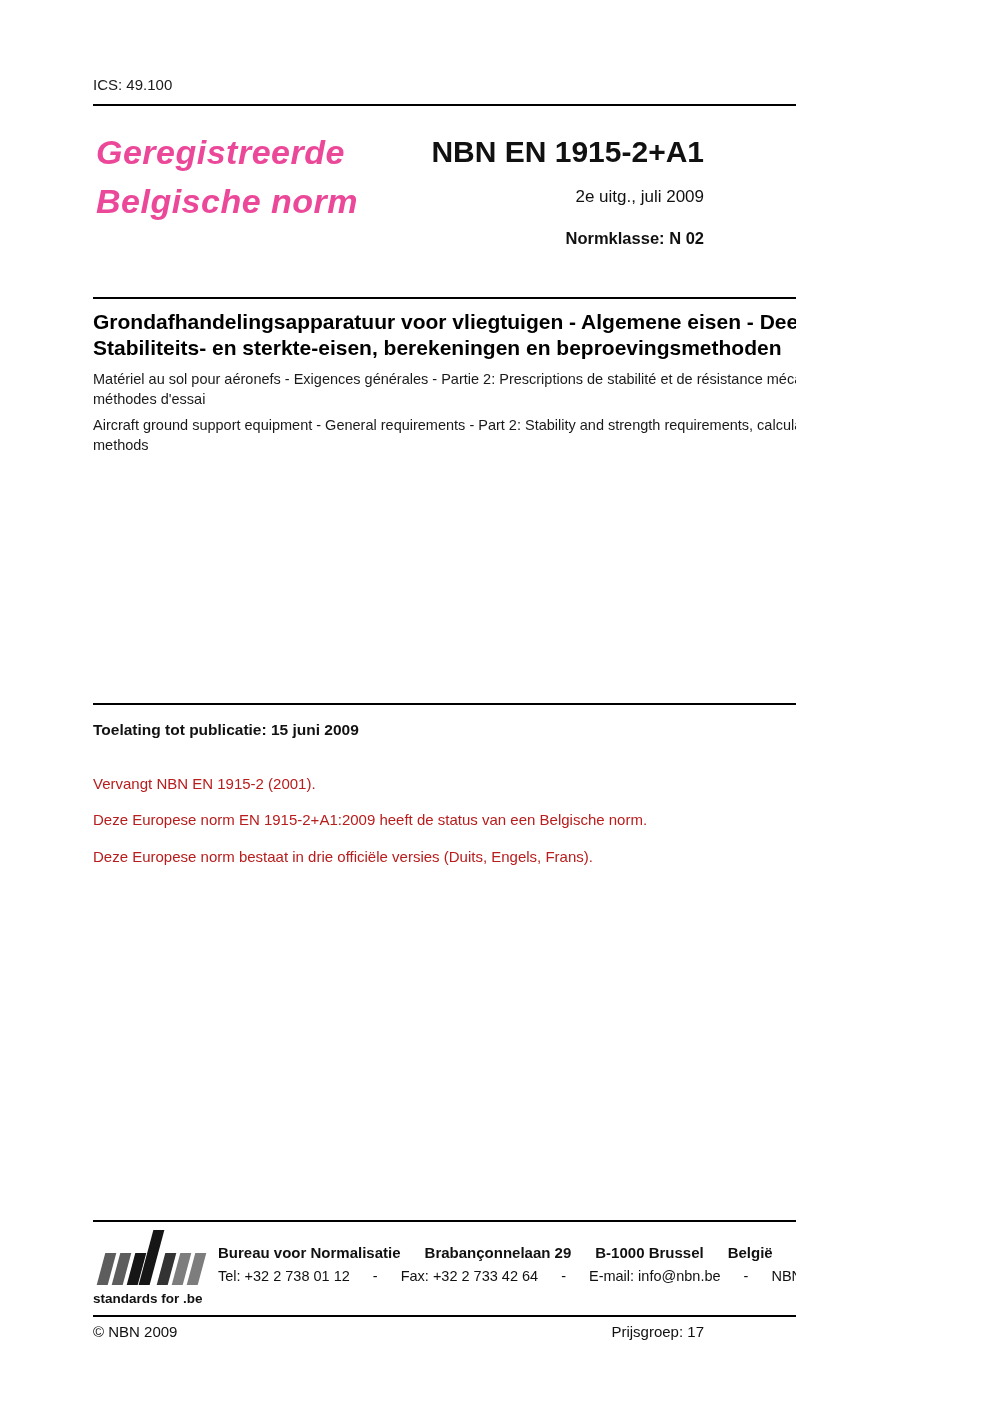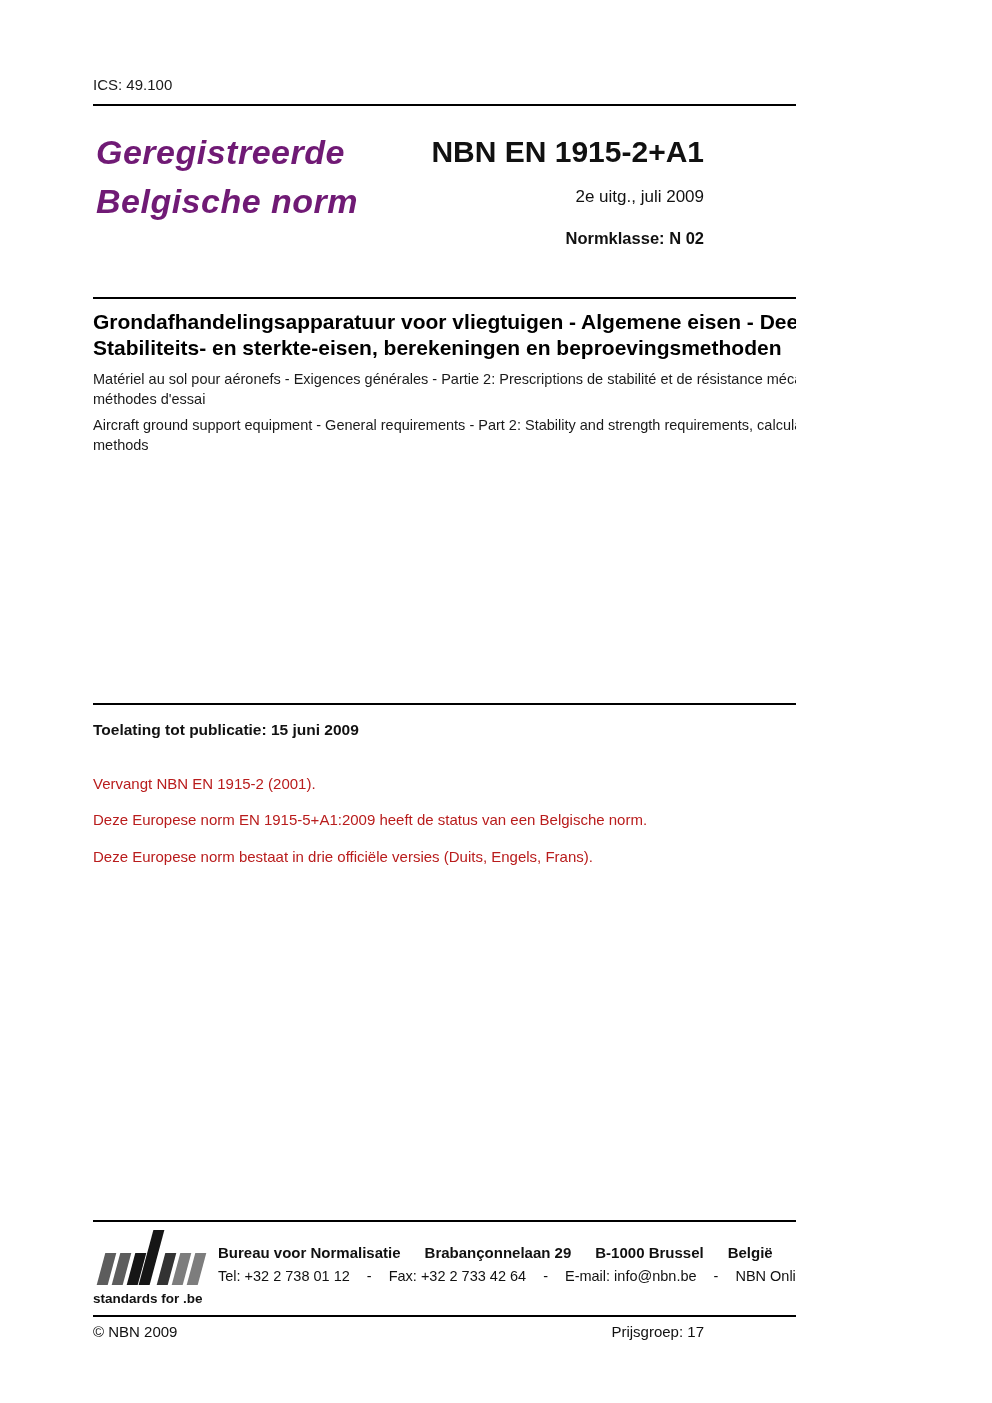--- a/index.html
+++ b/index.html
@@ -27,21 +27,21 @@
   .ics {
     left: 93px; top: 76px;
     font-size: 15px;
     color: #1a1a1a;
   }
   .gray-title {
     left: 96px;
     font-size: 34px;
     font-weight: bold;
     font-style: italic;
-    color: #701a75;
+    color: #ec4899;
     letter-spacing: 0.5px;
     white-space: nowrap;
   }
   .norm-code {
     right: 92px; top: 135px;
     font-size: 30px;
     font-weight: bold;
     text-align: right;
     white-space: nowrap;
   }
@@ -118,21 +118,21 @@
   }
   .addr-main {
     top: 1244px;
     font-size: 15px;
     font-weight: bold;
     gap: 24px;
   }
   .addr-contact {
     top: 1268px;
     font-size: 14.5px;
-    gap: 17px;
+    gap: 23px;
   }
   .addr-bank {
     top: 1292px;
     font-size: 14.5px;
   }
   .addr-bank span + span { margin-left: 20px; }
   .addr-bank span:nth-child(3) { margin-left: 56px; }
   .addr-bank span:nth-child(4) { margin-left: 52px; }
   .copyright {
     left: 93px; top: 1323px;
@@ -160,21 +160,21 @@
   <div class="abs normklasse">Normklasse: N 02</div>
 
   <div class="rule" style="top:297px;"></div>
   <div class="abs title-nl">Grondafhandelingsapparatuur voor vliegtuigen - Algemene eisen - Deel 2: Stabiliteits- en sterkte-eisen, berekeningen en beproevingsmethoden</div>
   <div class="abs subtitle subtitle-fr">Matériel au sol pour aéronefs - Exigences générales - Partie 2: Prescriptions de stabilité et de résistance mécanique, calculs et méthodes d'essai</div>
   <div class="abs subtitle subtitle-en">Aircraft ground support equipment - General requirements - Part 2: Stability and strength requirements, calculations and test methods</div>
 
   <div class="rule" style="top:703px;"></div>
   <div class="abs approval">Toelating tot publicatie: 15 juni 2009</div>
   <div class="abs bodyline replaces">Vervangt NBN EN 1915-2 (2001).</div>
-  <div class="abs bodyline status">Deze Europese norm EN 1915-5+A1:2009 heeft de status van een Belgische norm.</div>
+  <div class="abs bodyline status">Deze Europese norm EN 1915-2+A1:2009 heeft de status van een Belgische norm.</div>
   <div class="abs bodyline versions">Deze Europese norm bestaat in drie officiële versies (Duits, Engels, Frans).</div>
 
   <div class="rule" style="top:1220px;"></div>
 
   <div class="logo-bars">
       <div class="logo-bar" style="height: 32px; background: rgb(93, 93, 93);"></div>
       <div class="logo-bar" style="height: 32px; background: rgb(93, 93, 93);"></div>
       <div class="logo-bar" style="height: 32px; background: rgb(22, 22, 22);"></div>
       <div class="logo-bar" style="height: 55px; background: rgb(22, 22, 22);"></div>
       <div class="logo-bar" style="height: 32px; background: rgb(51, 51, 51);"></div>

